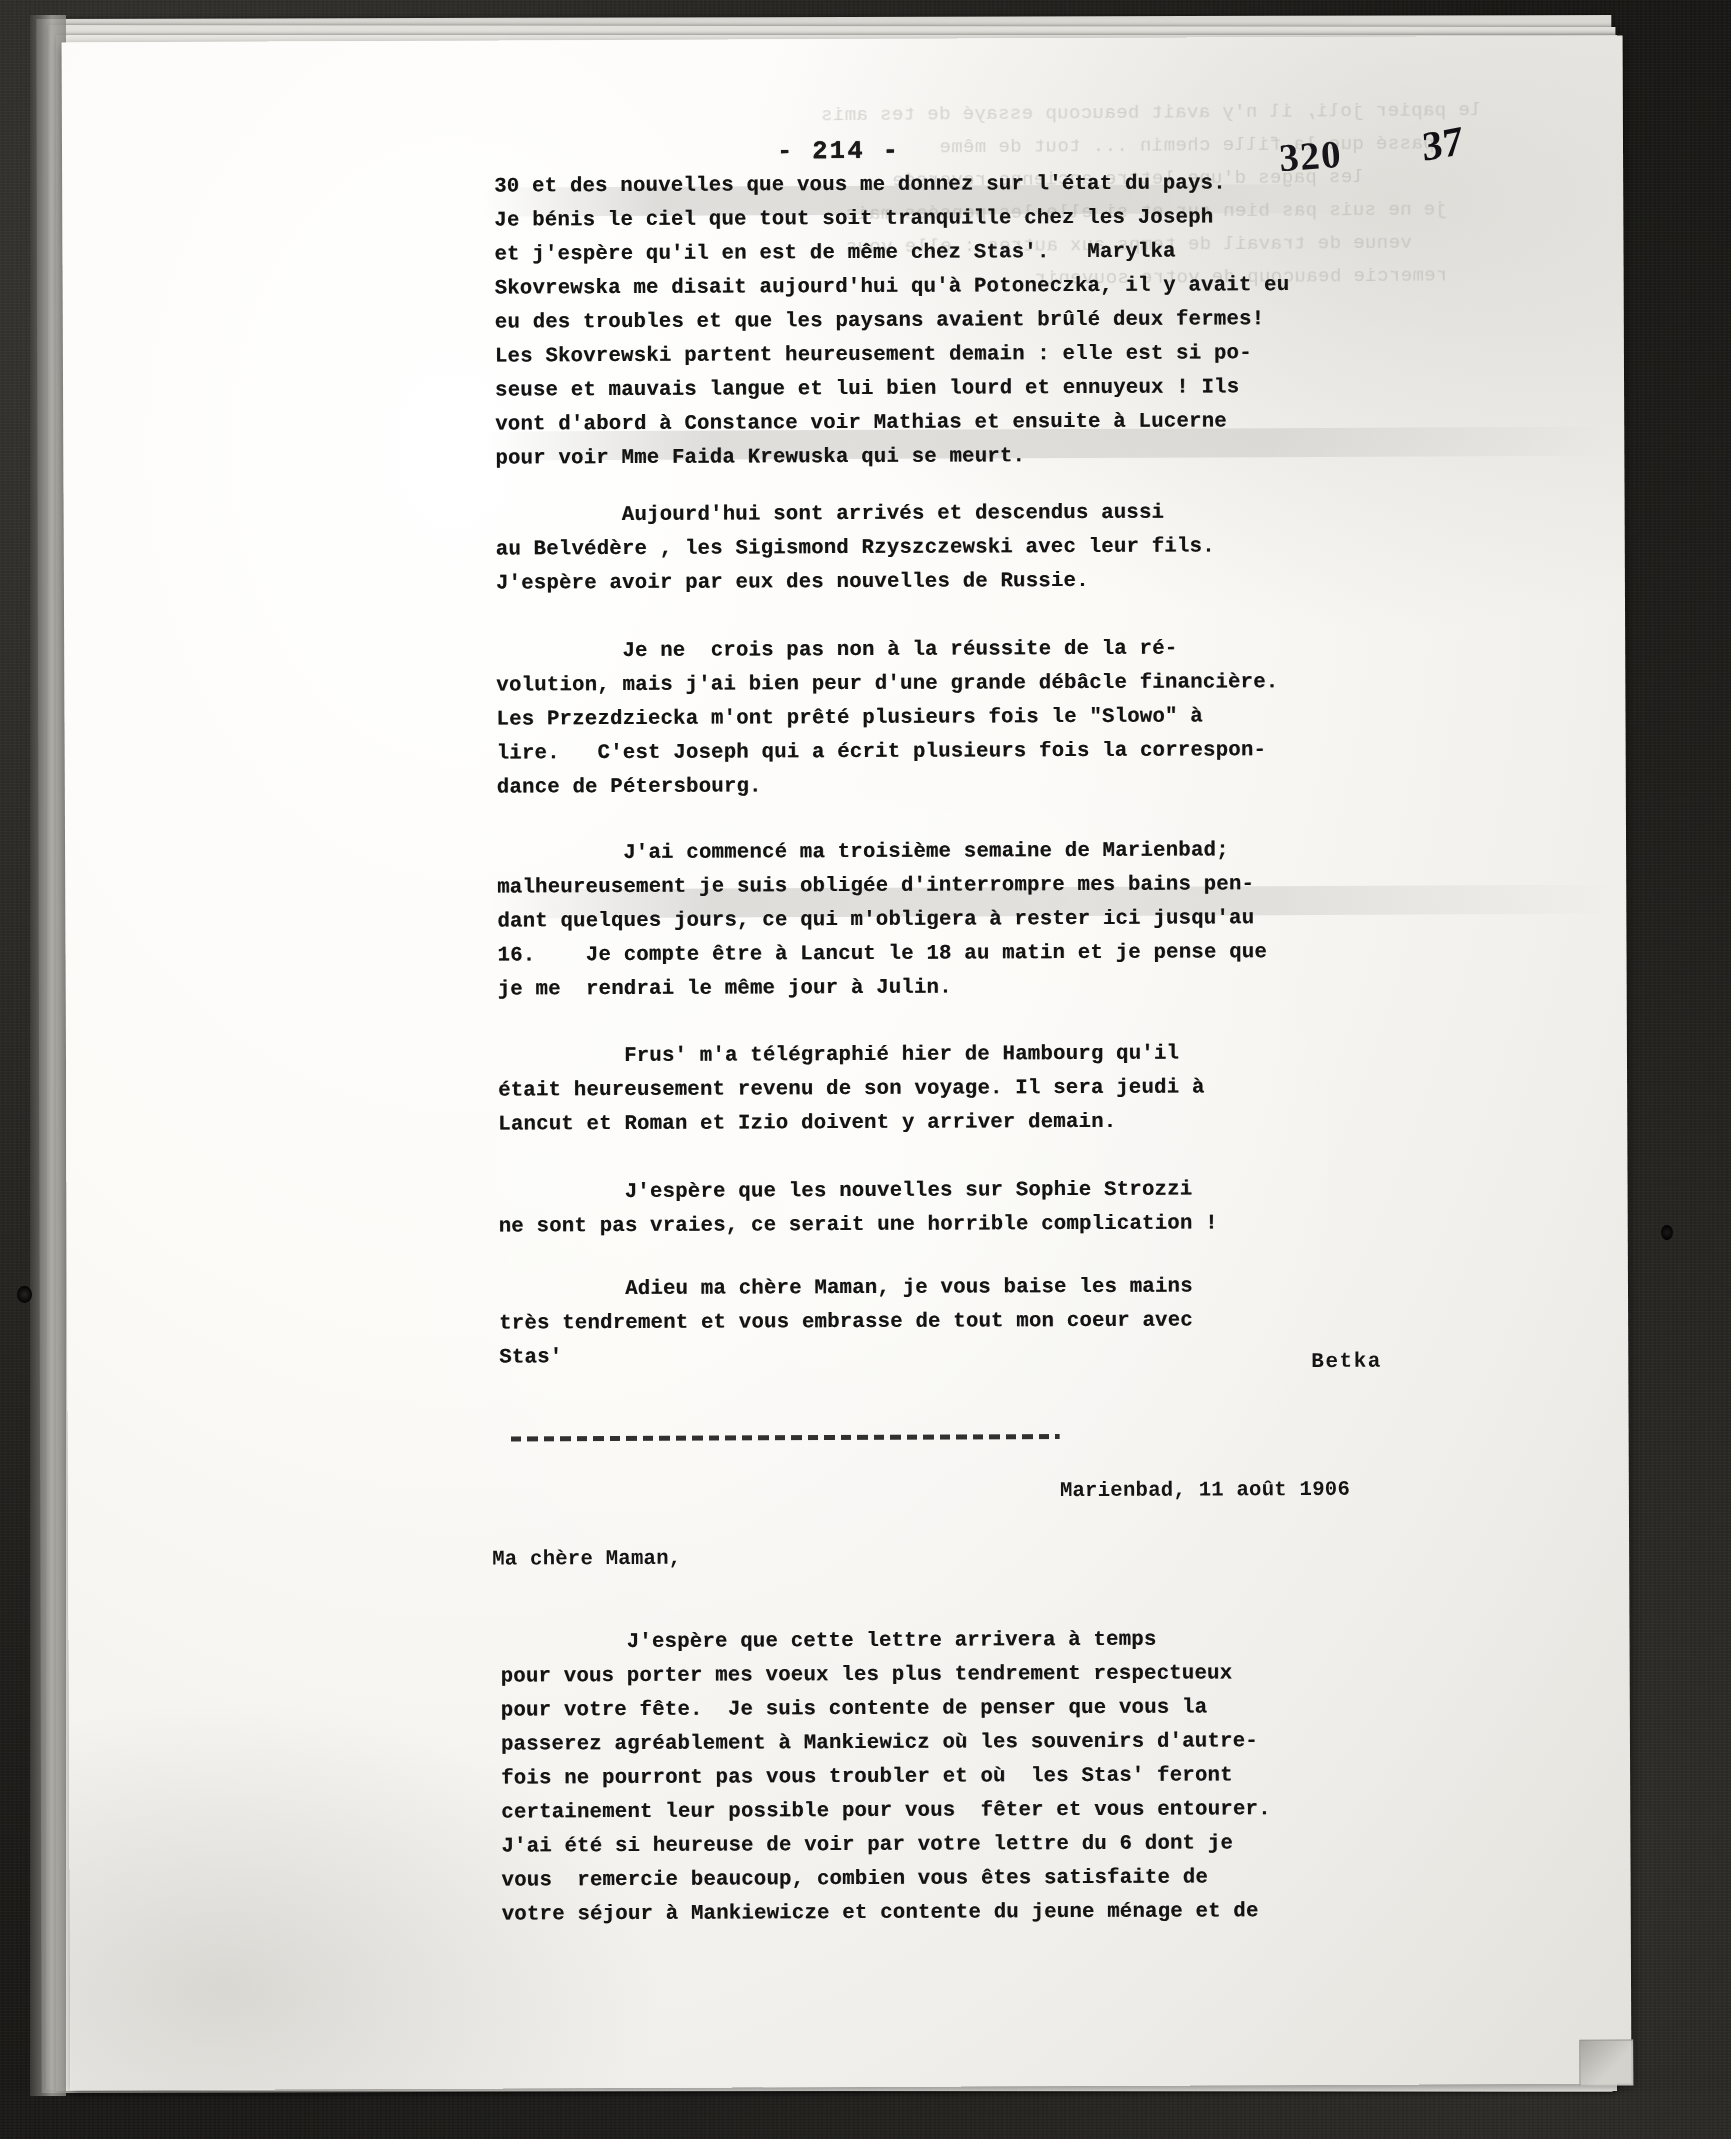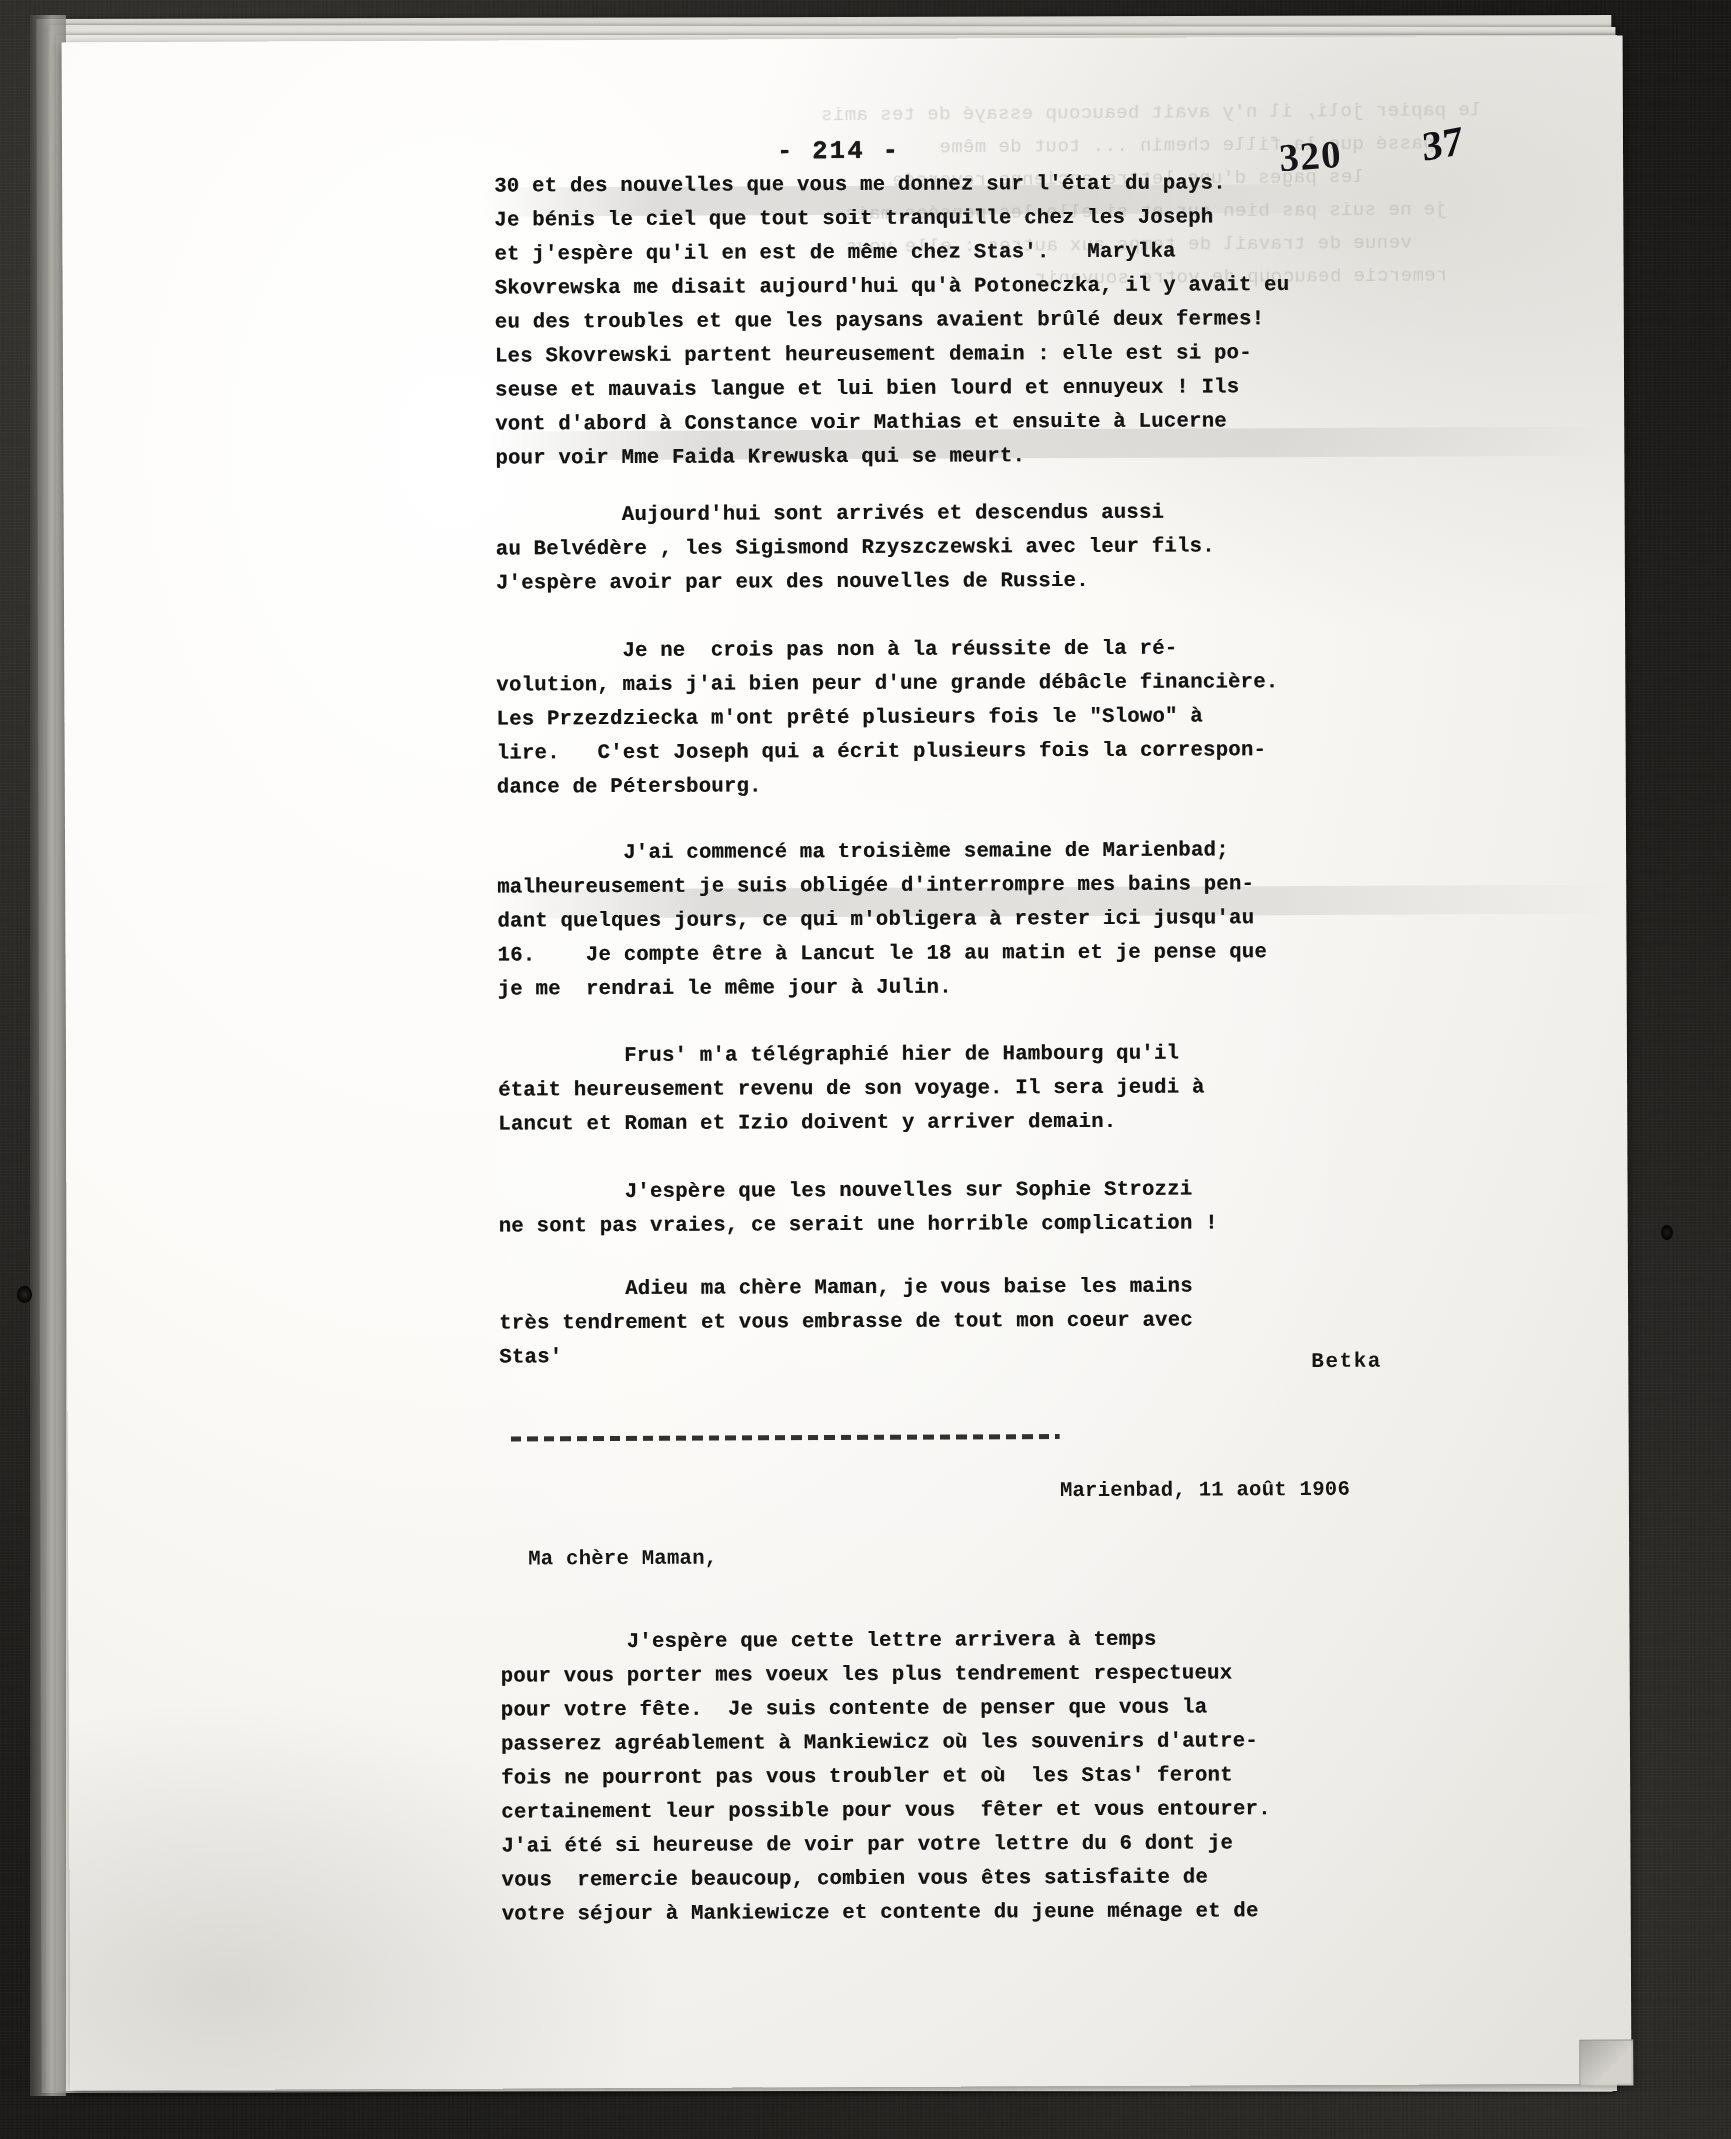--- a/index.html
+++ b/index.html
@@ -181,21 +181,21 @@
     position: absolute;
     left: 992px;
     top: 1441px;
     font-size: 20.7px;
     font-weight: 700;
     letter-spacing: 0.2px;
     color: #141414;
   }
   .salutation {
     position: absolute;
-    left: 460px;
+    left: 424px;
     top: 1507px;
     font-size: 20.7px;
     font-weight: 700;
     letter-spacing: 0.2px;
     color: #141414;
   }
   .signature {
     position: absolute;
     left: 1244px;
     top: 1313px;

